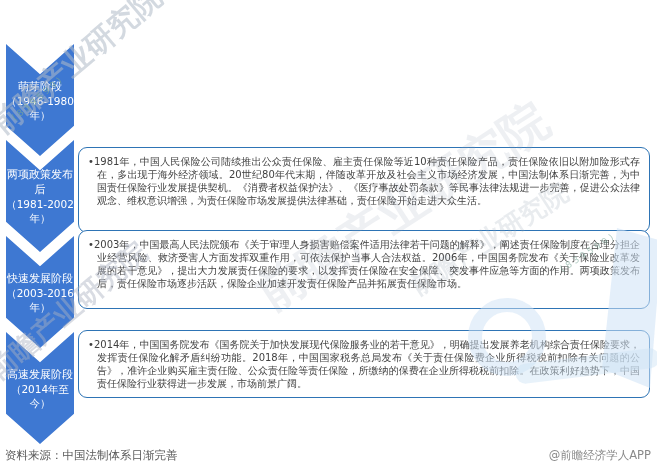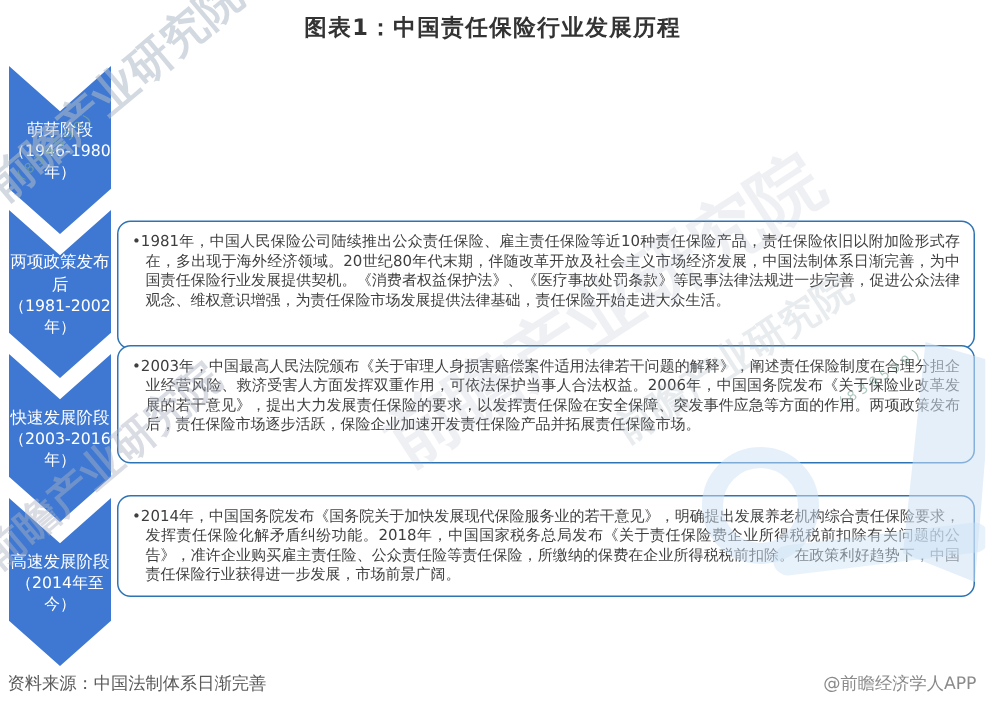--- a/index.html
+++ b/index.html
@@ -50,21 +50,20 @@
   .blob2 { left:468px; top:298px; width:78px; height:78px; border-radius:50%;
            border:14px solid rgba(205,226,245,.5); box-sizing:border-box; }
   .blob3 { left:515px; top:356px; width:145px; height:20px; background:rgba(205,226,245,.45);
            border-radius:10px; transform:rotate(-7deg); }
 </style>
 </head>
 <body>
 
 <div class="canvas">
 
-  <div class="title">图表1：中国责任保险行业发展历程</div>
 
   <div class="chevron c0">
     <div class="lbl">萌芽阶段</div>
     <div class="prd">（1946-1980年）</div>
   </div>
   <div class="chevron c1">
     <div class="lbl">两项政策发布后</div>
     <div class="prd">（1981-2002年）</div>
   </div>
   <div class="chevron c2">

